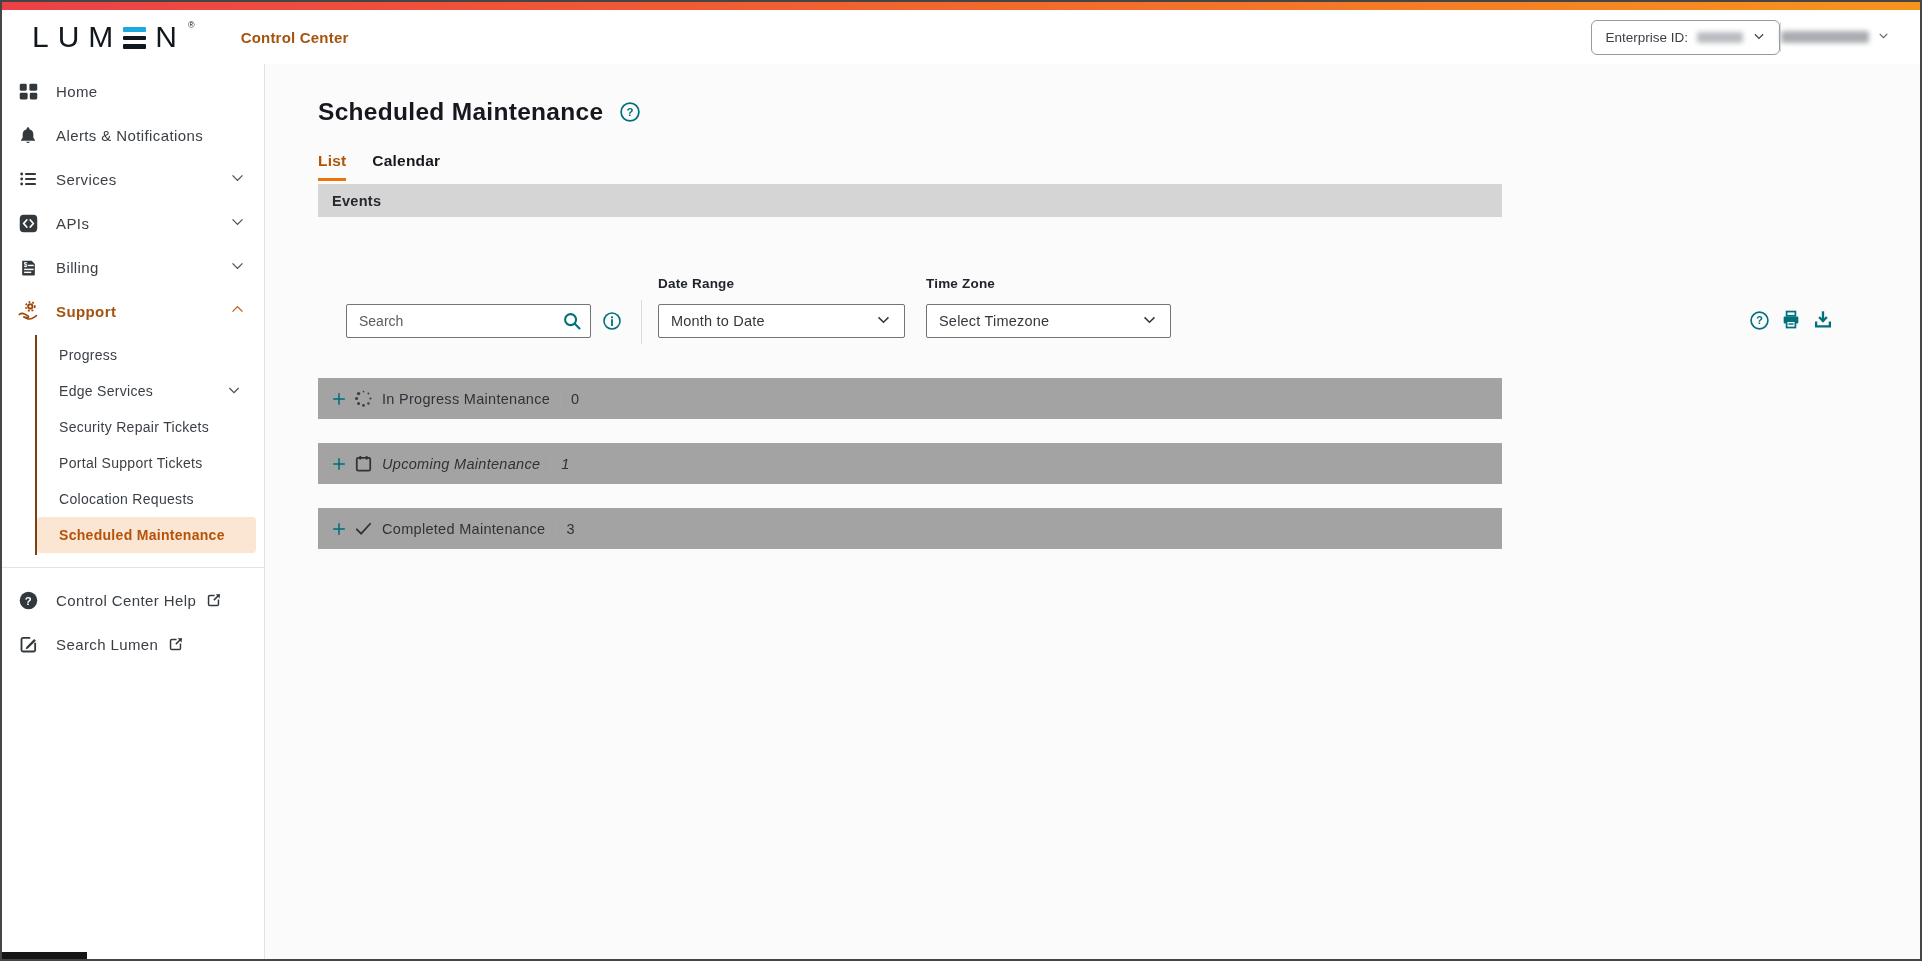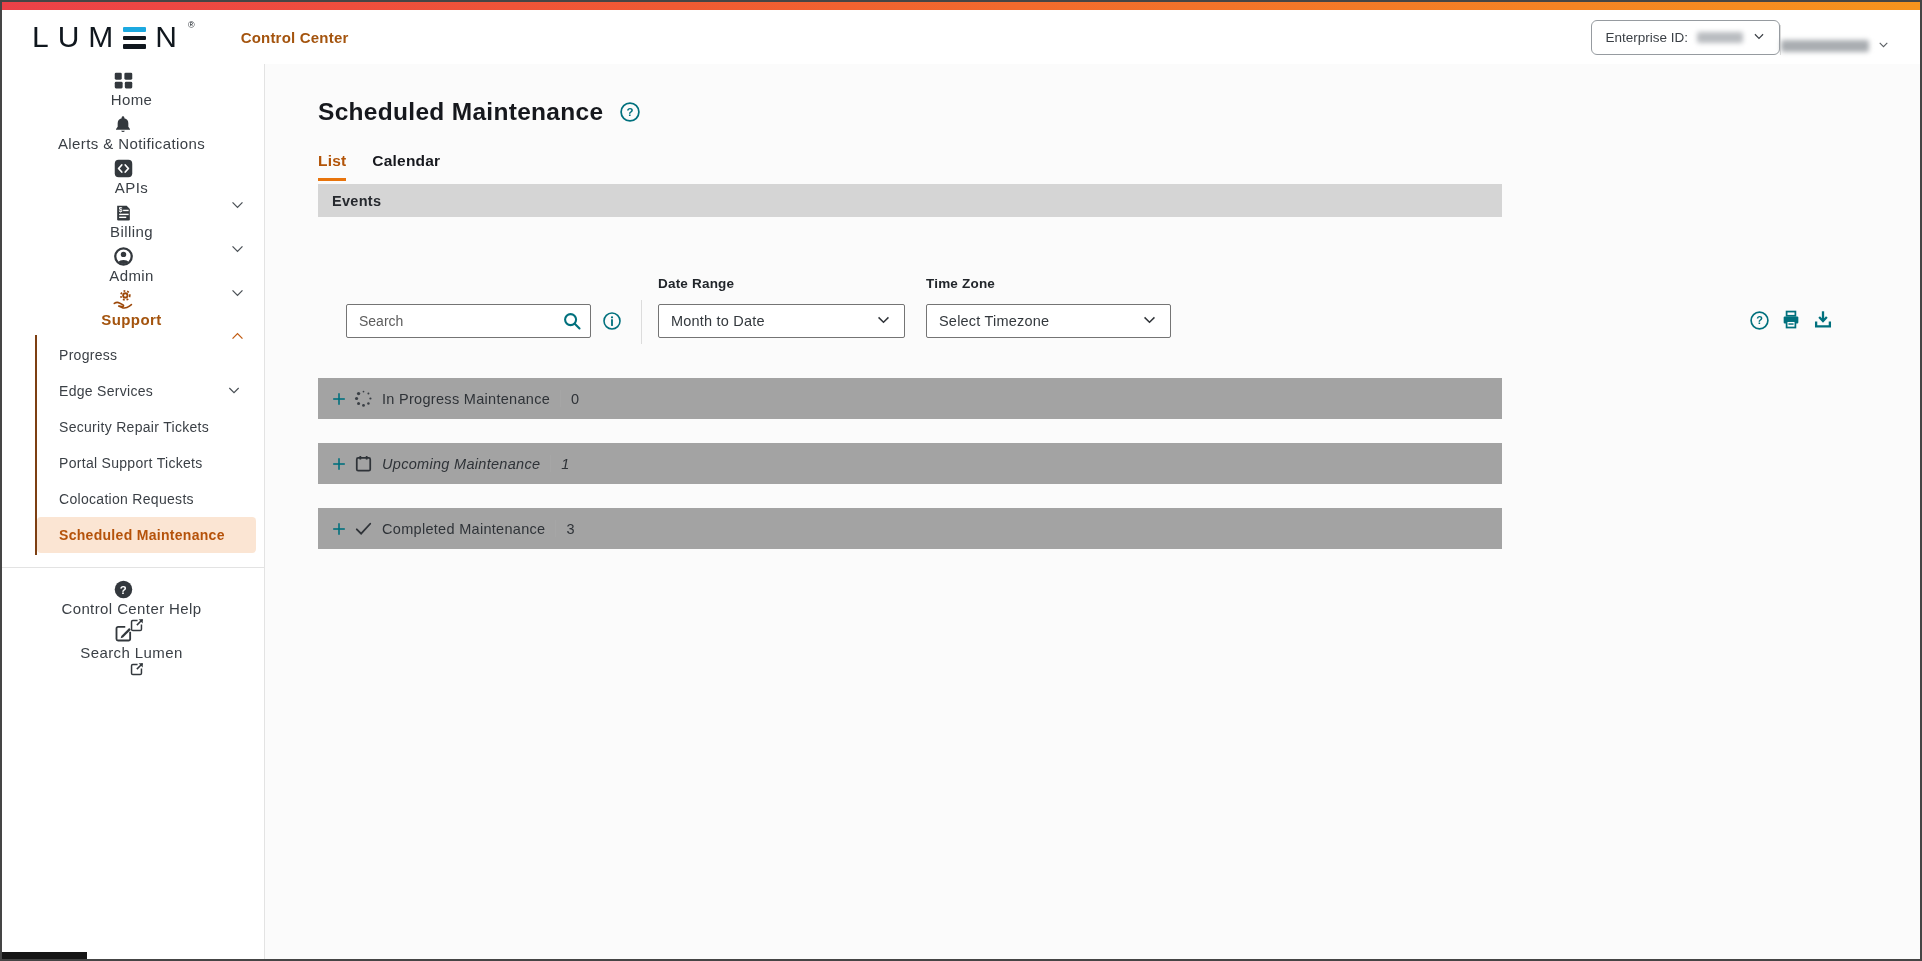--- a/index.html
+++ b/index.html
@@ -12,32 +12,32 @@
   .stripe { height: 8px; background: linear-gradient(90deg,#EC4148 0%, #F05A33 35%, #F7941D 100%); }
   
   .header { height: 54px; display: flex; align-items: center; padding: 0 26px 0 30px; background:#fff; }
   .logo { display:flex; align-items:flex-start; cursor:pointer; }
   .logo-word { display:flex; align-items:center; font-size:30px; font-weight:500; letter-spacing:9px; color:#10171e; line-height:1; }
   .logo-e { display:inline-flex; flex-direction:column; gap:4px; width:23px; margin:2px 9px 0 1px; }
   .logo-e i { display:block; height:4.5px; background:#10171e; border-radius:1px; }
   .logo-e i.blue { background:#1CA9E0; }
   .logo-reg { font-size:9px; color:#10171e; margin:-2px 0 0 2px; }
   .app-title { margin-left: 46px; font-size: 15px; font-weight: bold; color:#A4540E; letter-spacing:.2px; }
-  .header-right { margin-left:auto; display:flex; align-items:flex-end; }
+  .header-right { margin-left:auto; display:flex; align-items:center; }
   .ent-box { display:flex; align-items:center; gap:9px; border:1px solid #969ba0; border-radius:6px; padding:8px 13px; font-size:13.5px; color:#3a3f45; cursor:pointer; background:#fff; }
   .blur-blob { display:inline-block; background:#b9bcc0; border-radius:2px; filter: blur(2.5px); }
   .vdiv { width:1px; height:30px; background:#dcdcdc; }
   .user-menu { display:flex; align-items:center; gap:8px; cursor:pointer; padding-right:4px; }
   .chev { flex:0 0 auto; }
   
   .body-row { display:flex; height: 897px; }
   .sidebar { width: 263px; background:#fff; border-right:1px solid #e3e3e3; padding-top: 5px; flex:0 0 auto; }
   .main { flex:1; position:relative; background:#fbfbfb; }
   
-  .nav-item { height:44px; display:flex; align-items:center; padding:0 18px 0 15px; font-size:15px; color:#3a3f45; letter-spacing:.4px; cursor:pointer;flex-direction:column; }
+  .nav-item { height:44px; display:flex; align-items:center; padding:0 18px 0 15px; font-size:15px; color:#3a3f45; letter-spacing:.4px; cursor:pointer; }
   .nav-icon { width:22px; height:22px; margin-right:17px; display:flex; align-items:center; justify-content:center; flex:0 0 auto; }
   .nav-item .chev { margin-left:auto; }
   .nav-item.active-parent { color:#A4540E; font-weight:bold; }
   .subnav { margin:2px 0 4px 33px; border-left:2px solid #7D3F12; padding:2px 0; }
   .sub-item { height:36px; display:flex; align-items:center; padding:0 14px 0 22px; margin-right:8px; font-size:14px; color:#3a3f45; letter-spacing:.3px; cursor:pointer; }
   .sub-item .chev { margin-left:auto; }
   .sub-item.active { background:#FBE5D3; border-radius:4px; color:#B5520A; font-weight:bold; }
   .side-divider { border-top:1px solid #e3e3e3; margin:12px 0 10px; }
   .ext-icon { margin-left:9px; display:inline-flex; }
   
@@ -127,20 +127,36 @@
       <div class="nav-item">
         <span class="nav-icon">
           <svg width="20" height="21" viewBox="0 0 24 24" fill="#33383d">
               <path d="M12 2.2c.9 0 1.6.7 1.6 1.6v.6A6.4 6.4 0 0 1 18.4 10.6v4.2l1.9 2.6a.6.6 0 0 1-.5 1H4.2a.6.6 0 0 1-.5-1l1.9-2.6v-4.2A6.4 6.4 0 0 1 10.4 4.4v-.6c0-.9.7-1.6 1.6-1.6z"></path>
               <path d="M9.8 19.5a2.3 2.3 0 0 0 4.4 0z"></path>
             </svg>
         </span>
         <span>Alerts &amp; Notifications</span>
       </div>
 
+      <div class="nav-item">
+        <span class="nav-icon">
+          <svg width="20" height="20" viewBox="0 0 24 24" fill="#33383d">
+              <circle cx="4.4" cy="6" r="1.7"></circle>
+              <rect x="8.5" y="4.8" width="13" height="2.4" rx="1"></rect>
+              <circle cx="4.4" cy="12" r="1.7"></circle>
+              <rect x="8.5" y="10.8" width="13" height="2.4" rx="1"></rect>
+              <circle cx="4.4" cy="18" r="1.7"></circle>
+              <rect x="8.5" y="16.8" width="13" height="2.4" rx="1"></rect>
+            </svg>
+        </span>
+        <span>Services</span>
+        <span class="chev"><svg width="17" height="17" viewBox="0 0 24 24">
+              <polyline points="5,9 12,16 19,9" fill="none" stroke="#4a5056" stroke-width="1.8"></polyline>
+            </svg></span>
+      </div>
 
       <div class="nav-item">
         <span class="nav-icon">
           <svg width="21" height="21" viewBox="0 0 24 24">
               <rect x="2" y="2" width="20" height="20" rx="4.5" fill="#33383d"></rect>
               <path d="M10 8l-3.6 4L10 16" fill="none" stroke="#fff" stroke-width="2" stroke-linecap="round" stroke-linejoin="round"></path>
               <path d="M14 8l3.6 4L14 16" fill="none" stroke="#fff" stroke-width="2" stroke-linecap="round" stroke-linejoin="round"></path>
             </svg>
         </span>
         <span>APIs</span>
@@ -159,33 +175,20 @@
               <rect x="6.5" y="13.5" width="12" height="1.8" fill="#fff"></rect>
               <rect x="6.5" y="17.2" width="9" height="1.8" fill="#fff"></rect>
             </svg>
         </span>
         <span>Billing</span>
         <span class="chev"><svg width="17" height="17" viewBox="0 0 24 24">
               <polyline points="5,9 12,16 19,9" fill="none" stroke="#4a5056" stroke-width="1.8"></polyline>
             </svg></span>
       </div>
 
-      <div class="nav-item">
-        <span class="nav-icon">
-          <svg width="21" height="21" viewBox="0 0 24 24">
-              <circle cx="12" cy="12" r="9.4" fill="none" stroke="#33383d" stroke-width="2.6"></circle>
-              <circle cx="12" cy="9.6" r="3.1" fill="#33383d"></circle>
-              <path d="M6.2 18.3c1.5-3.2 10.1-3.2 11.6 0a9.4 9.4 0 0 1-11.6 0z" fill="#33383d"></path>
-            </svg>
-        </span>
-        <span>Admin</span>
-        <span class="chev"><svg width="17" height="17" viewBox="0 0 24 24">
-              <polyline points="5,9 12,16 19,9" fill="none" stroke="#4a5056" stroke-width="1.8"></polyline>
-            </svg></span>
-      </div>
 
       <div class="nav-item active-parent">
         <span class="nav-icon">
           <svg width="22" height="22" viewBox="0 0 24 24">
               <circle cx="14.5" cy="7" r="3.4" fill="#9C4708"></circle>
               <circle cx="14.5" cy="7" r="1.3" fill="#fff"></circle>
               <circle cx="14.5" cy="7" r="4.9" fill="none" stroke="#9C4708" stroke-width="1.8" stroke-dasharray="2 2.1"></circle>
               <path d="M2.5 15.8c2-1.4 3.9-1.5 5.6-.5l4 2c1 .5.5 1.9-.6 1.8l-4.2-.5 4.8 2.1c2.5.4 5-.5 6.9-2l2.2-1.7" fill="none" stroke="#9C4708" stroke-width="1.7" stroke-linecap="round" stroke-linejoin="round"></path>
             </svg>
         </span>

